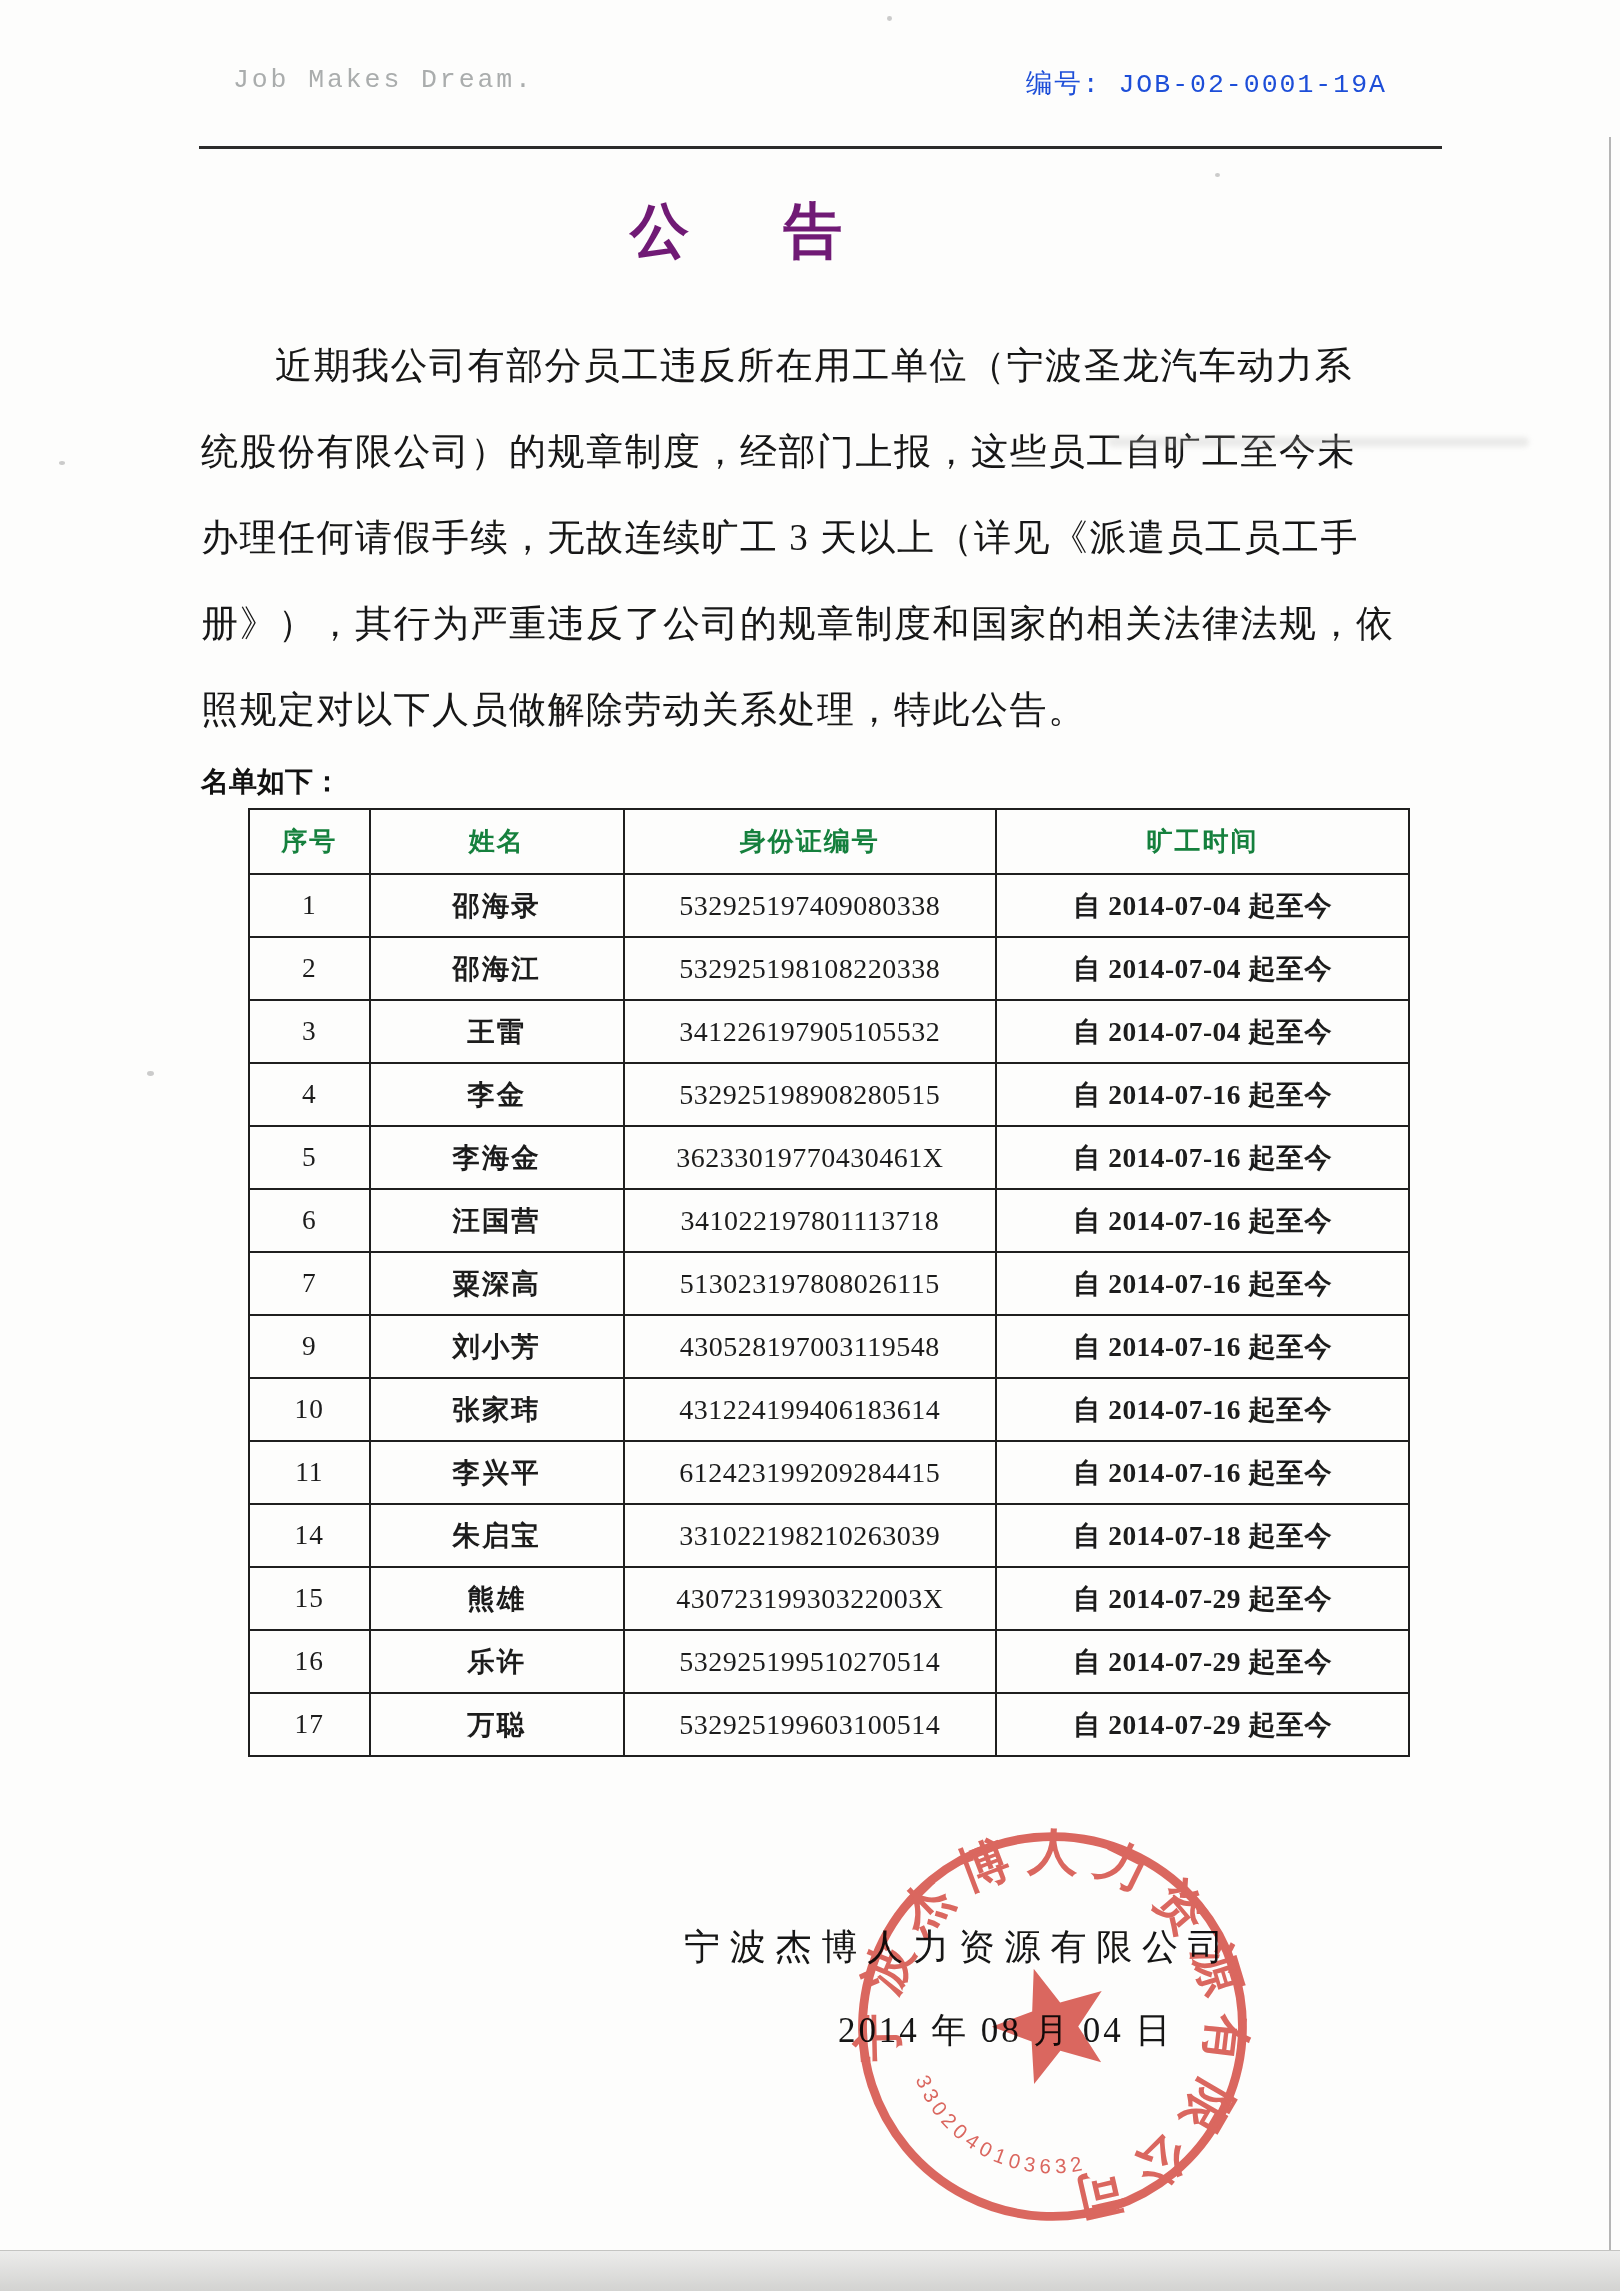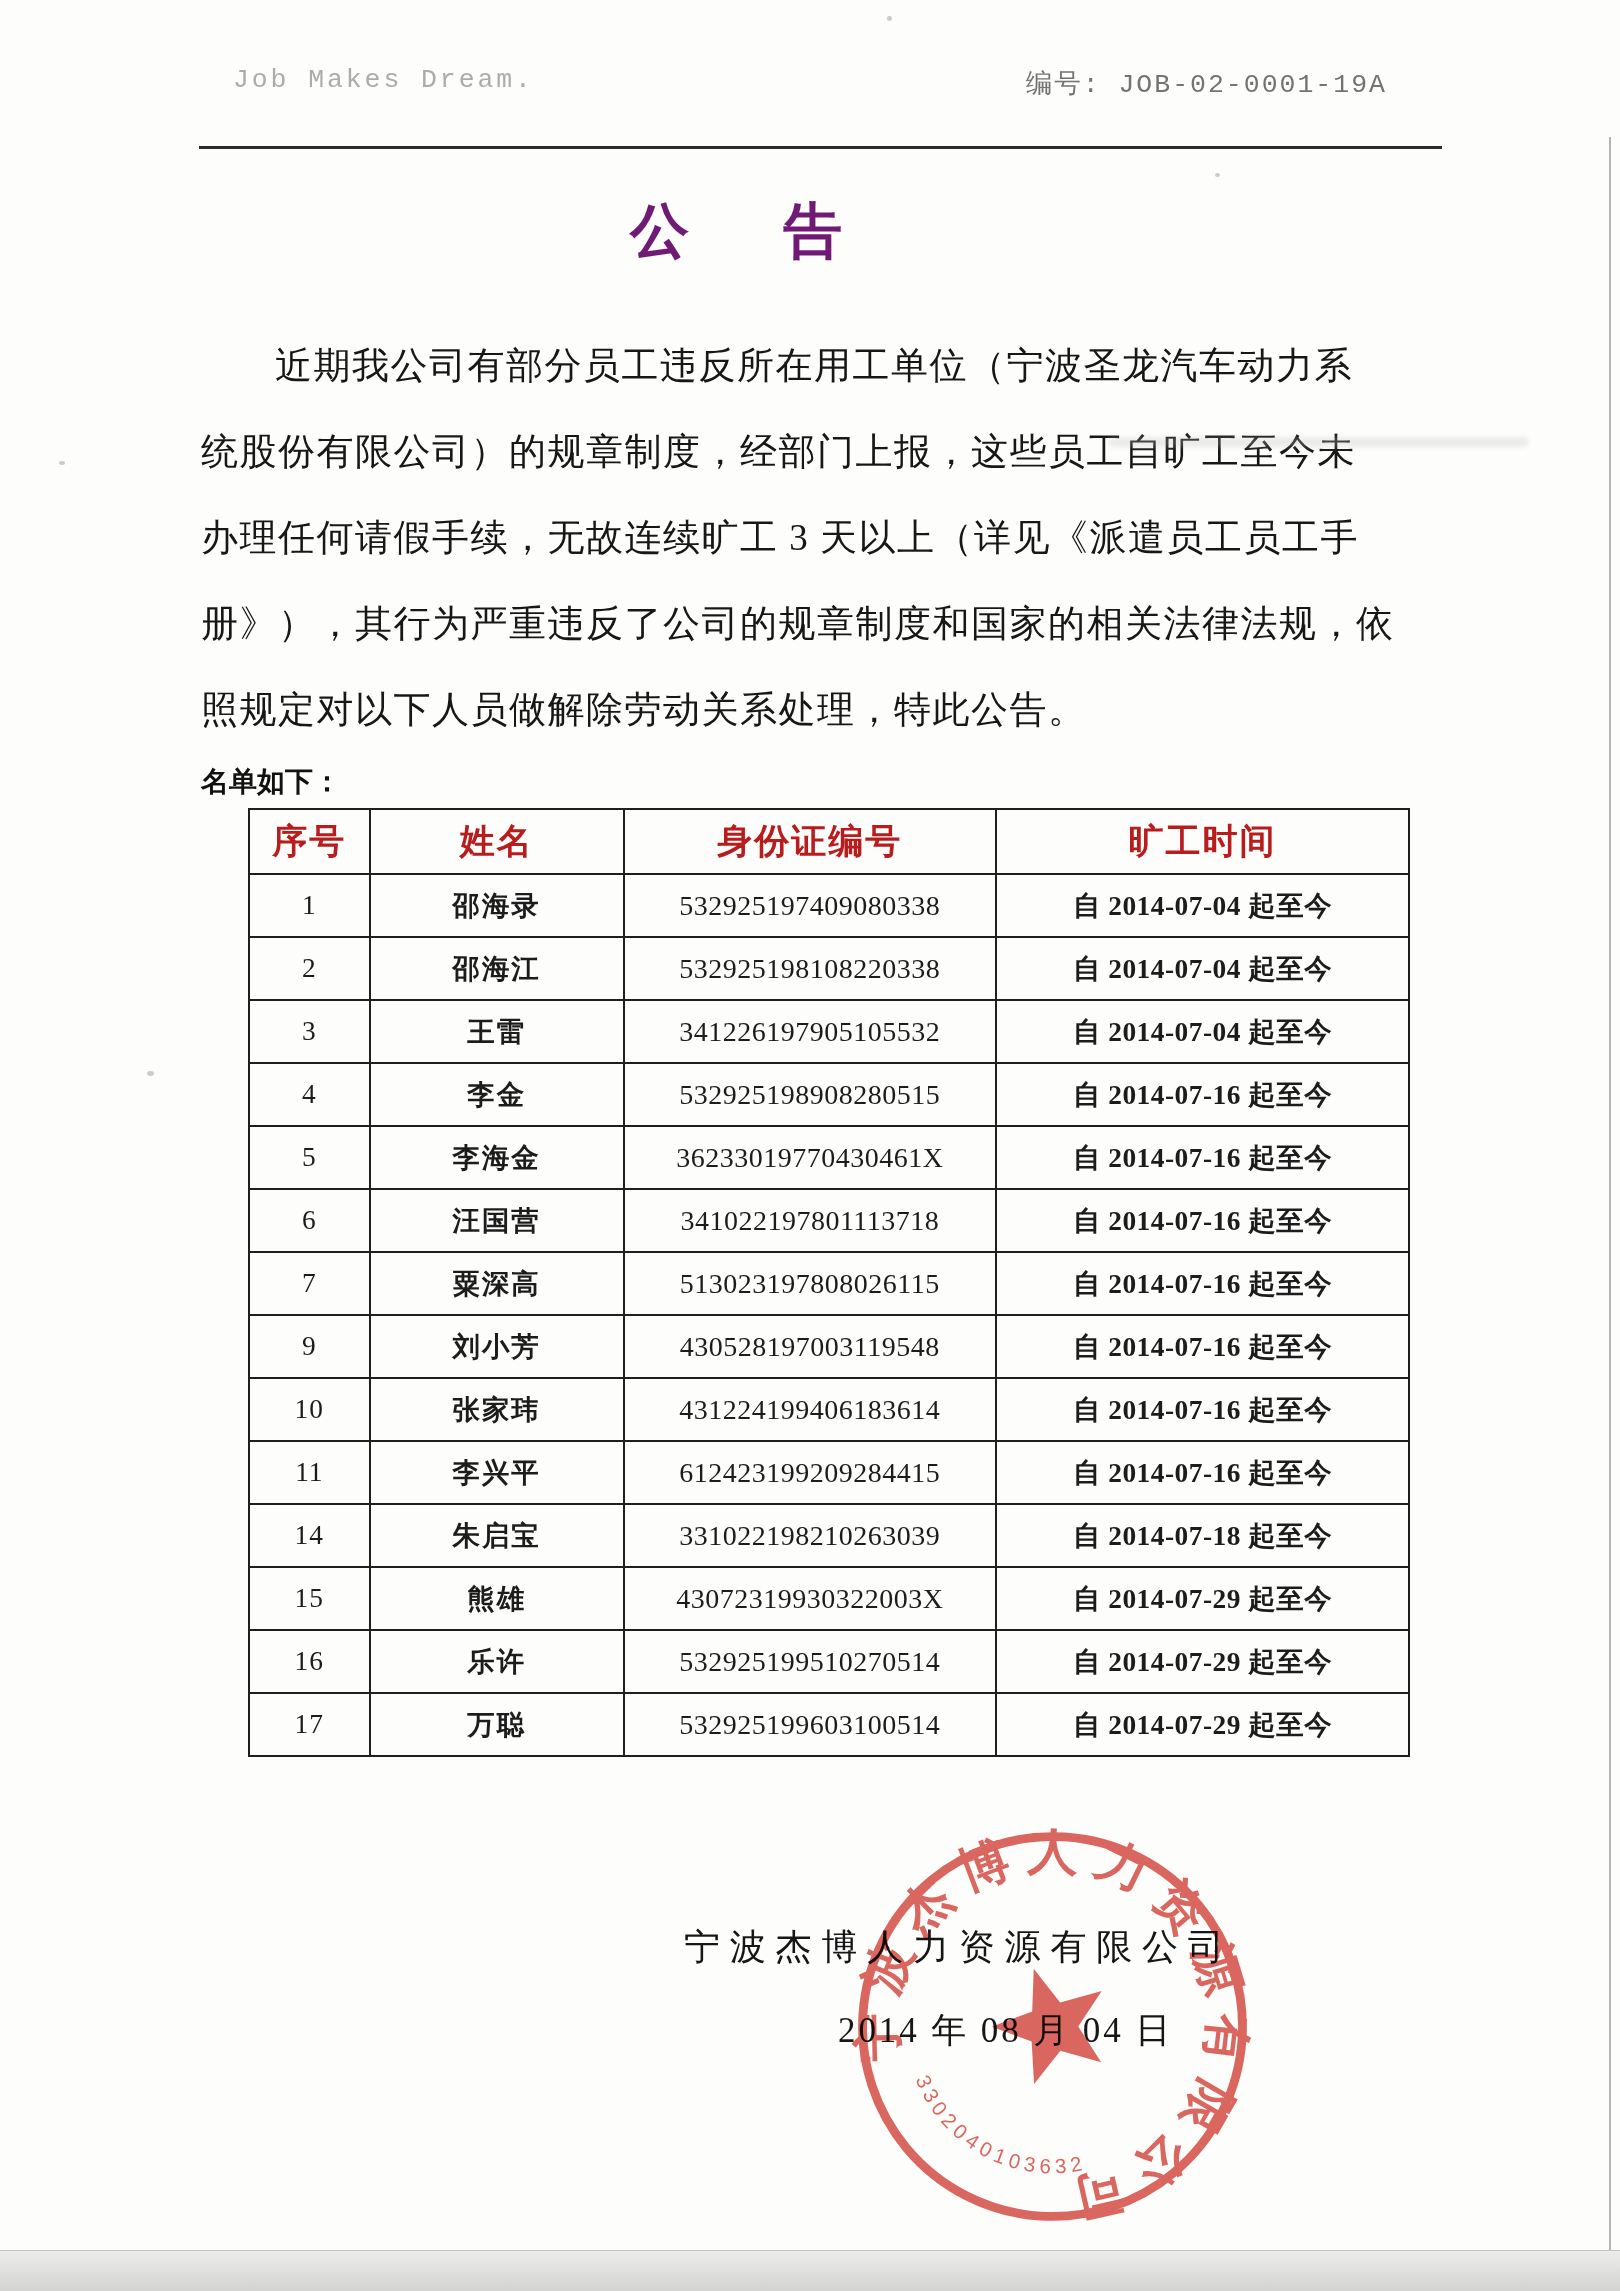--- a/index.html
+++ b/index.html
@@ -13,21 +13,21 @@
   }
   
   .hdr-watermark{
     position:absolute;left:201px;top:65px;
     font-family:"Liberation Mono","DejaVu Sans Mono",monospace;
     font-size:26.5px;letter-spacing:2.9px;color:#aaadad;margin-left:32px;
   }
   .hdr-docno{
     position:absolute;right:233px;top:65px;
     font-family:"Liberation Mono","DejaVu Sans Mono",monospace;
-    font-size:26.5px;letter-spacing:2px;color:#737373;
+    font-size:26.5px;letter-spacing:2px;color:#1d4ed8;
   }
   .hdr-rule{
     position:absolute;left:199px;top:146px;width:1243px;height:2.9px;
     background:#2b2b2b;
   }
   
   .doc-title{
     position:absolute;left:201px;top:192px;width:1206px;
     box-sizing:border-box;padding-right:118px;
     text-align:center;
@@ -53,21 +53,21 @@
   }
   .roster col.c-seq{width:10.4%;}
   .roster col.c-name{width:21.9%;}
   .roster col.c-id{width:32.1%;}
   .roster col.c-time{width:35.6%;}
   .roster th,.roster td{
     border:2px solid #1f1f1f;
     text-align:center;vertical-align:middle;
     padding:0;
   }
-  .roster th{height:63px;font-size:35px;font-weight:600;letter-spacing:2px;color:#b91c1c;}
+  .roster th{height:63px;font-size:26px;font-weight:600;letter-spacing:2px;color:#15803d;}
   .roster td{height:61px;}
   .roster td.seq{font-size:27.4px;letter-spacing:1px;}
   .roster td.name{font-size:27.4px;font-weight:600;letter-spacing:2px;}
   .roster td.idno{font-size:28px;font-weight:500;letter-spacing:0.5px;}
   .roster td.time{font-size:27.4px;font-weight:600;letter-spacing:0.5px;text-align:center;}
   
   .sig-company{
     position:absolute;left:684px;top:1923px;
     font-size:36px;font-weight:500;letter-spacing:9.8px;color:#161616;
     white-space:nowrap;

